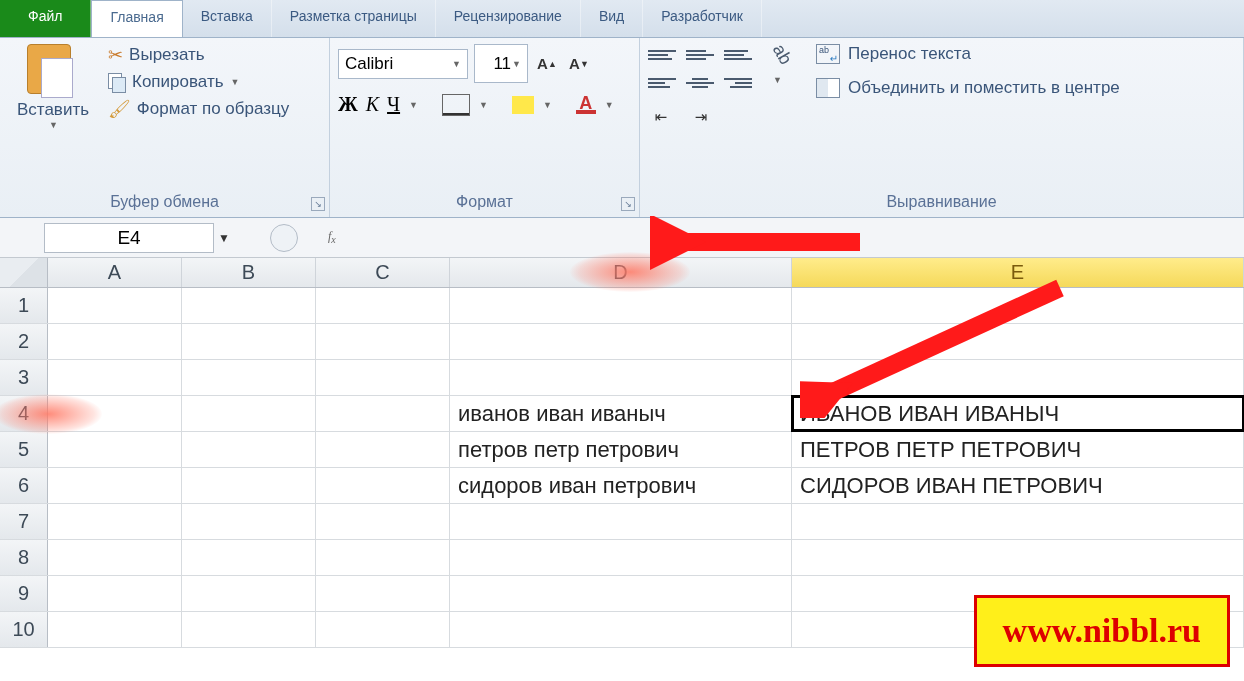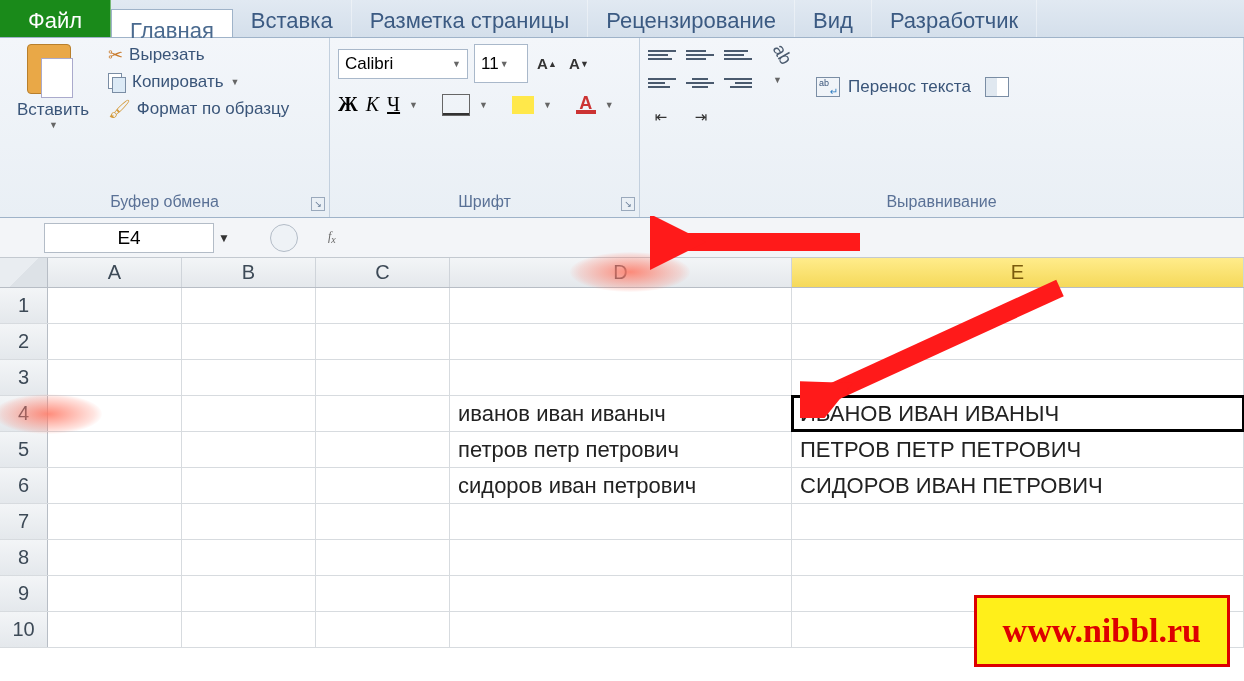--- a/index.html
+++ b/index.html
@@ -1,22 +1,22 @@
 <!DOCTYPE html>
 <html><head>
 <meta charset="utf-8">
 <style>
 * { box-sizing: border-box; margin: 0; padding: 0; }
 body { font-family: "Segoe UI", Tahoma, sans-serif; font-size: 14px; background: #fff; width: 1244px; height: 681px; overflow: hidden; position: relative; }
 
 
 .tabs { display: flex; height: 38px; background: linear-gradient(#e1e9f2, #d4dfeb); border-bottom: 1px solid #9fb3c9; }
-.tab { padding: 8px 18px; font-size: 22px; color: #3b5a82; cursor: pointer; border-right: 1px solid rgba(255,255,255,0.4); }
+.tab { padding: 8px 18px; font-size: 14px; color: #3b5a82; cursor: pointer; border-right: 1px solid rgba(255,255,255,0.4); }
 .tab.file { background: #1a8a1a; color: #fff; font-weight: normal; padding: 8px 28px; }
-.tab.active { background: #fff; color: #4a6a8f; border: 1px solid #9fb3c9; border-bottom: none; margin-top: 9px; }
+.tab.active { background: #fff; color: #4a6a8f; border: 1px solid #9fb3c9; border-bottom: none; }
 
 
 .ribbon { display: flex; height: 180px; background: linear-gradient(#f3f6fa, #e9eff5); border-bottom: 1px solid #9fb3c9; }
 .group { border-right: 1px solid #c3d0de; display: flex; flex-direction: column; padding: 6px 8px 2px 8px; position: relative; }
 .group-label { font-size: 16px; color: #5a7196; text-align: center; padding: 4px 0; margin-top: auto; }
 .group-launcher { position: absolute; right: 4px; bottom: 6px; width: 14px; height: 14px; border: 1px solid #9aa9bc; font-size: 9px; display: flex; align-items: center; justify-content: center; color: #637995; }
 
 
 .clip-wrap { display: flex; gap: 10px; }
 .paste-btn { display: flex; flex-direction: column; align-items: center; width: 90px; }
@@ -28,41 +28,41 @@
 .clip-item { display: flex; align-items: center; gap: 6px; font-size: 17px; color: #3a5579; }
 .scissors { color: #c97a2b; font-size: 18px; }
 .copy-icon { display:inline-block; width:18px; height:18px; position:relative; }
 .copy-icon::before, .copy-icon::after { content:""; position:absolute; width:12px; height:14px; border:1px solid #7a8da4; background:#fff; }
 .copy-icon::after { left:4px; top:4px; background:#dceaf6; }
 .brush { color: #d49a3a; font-size: 18px; }
 
 
 .font-top { display: flex; gap: 6px; align-items: center; margin-bottom: 10px; }
 .font-name { width: 130px; height: 30px; border: 1px solid #a9b8ca; background: #fff; padding: 3px 6px; font-size: 17px; display: flex; align-items: center; justify-content: space-between; }
-.font-size { width: 54px; height: 39px; border: 1px solid #a9b8ca; background: #fff; padding: 14px 6px; font-size: 17px; display: flex; align-items: center; justify-content: flex-start; }
+.font-size { width: 54px; height: 39px; border: 1px solid #a9b8ca; background: #fff; padding: 14px 6px; font-size: 17px; display: flex; align-items: center; justify-content: flex-end; }
 .btn-sm { width: 26px; height: 26px; display: inline-flex; align-items: center; justify-content: center; font-size: 15px; color: #333; }
 .font-bot { display: flex; gap: 8px; align-items: center; }
 .bold { font-weight: bold; font-family: serif; font-size: 20px; }
 .italic { font-style: italic; font-family: serif; font-size: 20px; }
 .under { text-decoration: underline; font-family: serif; font-size: 20px; }
 .dd { font-size: 9px; color: #666; margin-left: 1px; }
 .border-btn { width: 28px; height: 22px; border: 1px solid #666; display: inline-block; position: relative; }
 .border-btn::after { content:""; position:absolute; left:0; right:0; bottom:0; height:2px; background:#333; }
 .fill-btn { width: 22px; height: 18px; background: #ffe84a; border-bottom: 3px solid #ffe84a; display:inline-block; }
 .font-color { display:inline-flex; flex-direction:column; align-items:center; }
 .font-color .A { font-weight:bold; font-size:18px; color:#c33; line-height:14px; }
 .font-color .bar { width:20px; height:4px; background:#c33; }
 
 
 .align-grid { display: grid; grid-template-columns: repeat(3, 28px); gap: 6px 10px; margin-bottom: 10px; }
 .align-btn { width: 28px; height: 22px; display:flex; flex-direction:column; justify-content:center; gap:2px; }
 .align-btn span { height:2px; background:#4a5a6e; }
 .align-mid { display:flex; gap:14px; align-items:center; }
 .orient { font-size: 18px; color:#4a5a6e; transform: rotate(60deg); display:inline-block; }
-.wrap-col { display:flex; gap:14px; margin-left: 24px; }
+.wrap-col { display:flex; flex-direction:column; gap:14px; margin-left: 24px; }
 .wrap-item { display:flex; align-items:center; gap:8px; font-size:17px; color:#3a5579; }
 .wrap-ico, .merge-ico { width:24px; height:20px; border:1px solid #7a8da4; display:inline-block; position:relative; }
 .wrap-ico::before { content:"ab"; font-size:9px; position:absolute; top:0; left:2px; }
 .wrap-ico::after { content:"↵"; position:absolute; right:1px; bottom:-1px; font-size:10px; color:#2a7ac0; }
 .merge-ico { background: linear-gradient(90deg,#e0e8f0 50%,#fff 50%); }
 
 
 .fbar { display:flex; align-items:center; height:40px; border-bottom:1px solid #c3c9d0; background:#f3f5f8; }
 .namebox { width: 170px; height: 30px; margin-left: 44px; border:1px solid #b3bcc7; background:#fff; display:flex; align-items:center; justify-content:center; font-size:19px; }
 .name-dd { width: 20px; display:flex; justify-content:center; font-size: 12px; color:#333; }
@@ -162,21 +162,21 @@
       <span style="width:8px"></span>
       <span class="fill-btn"></span>
         <span class="dd">▼</span>
       <span style="width:8px"></span>
       <span class="font-color">
           <span class="A">А</span>
           <span class="bar"></span>
         </span>
         <span class="dd">▼</span>
     </div>
-    <div class="group-label">Шрифт</div>
+    <div class="group-label">Формат</div>
     <div class="group-launcher">↘</div>
   </div>
 
   <div class="group" style="flex:1">
     <div style="display:flex">
       <div>
         <div class="align-grid">
           <div class="align-btn">
               <span style="width:100%"></span>
               <span style="width:70%"></span>
@@ -217,20 +217,21 @@
         <span class="orient">ab</span>
           <span class="dd">▼</span>
       </div>
       <div class="wrap-col">
         <div class="wrap-item">
           <span class="wrap-ico"></span>
           <span>Перенос текста</span>
         </div>
         <div class="wrap-item">
           <span class="merge-ico"></span>
+          <span>Объединить и поместить в центре</span>
         </div>
       </div>
     </div>
     <div class="group-label">Выравнивание</div>
   </div>
 </div>
 
 <div class="fbar">
   <div class="namebox">E4</div>
   <div class="name-dd">▼</div>

